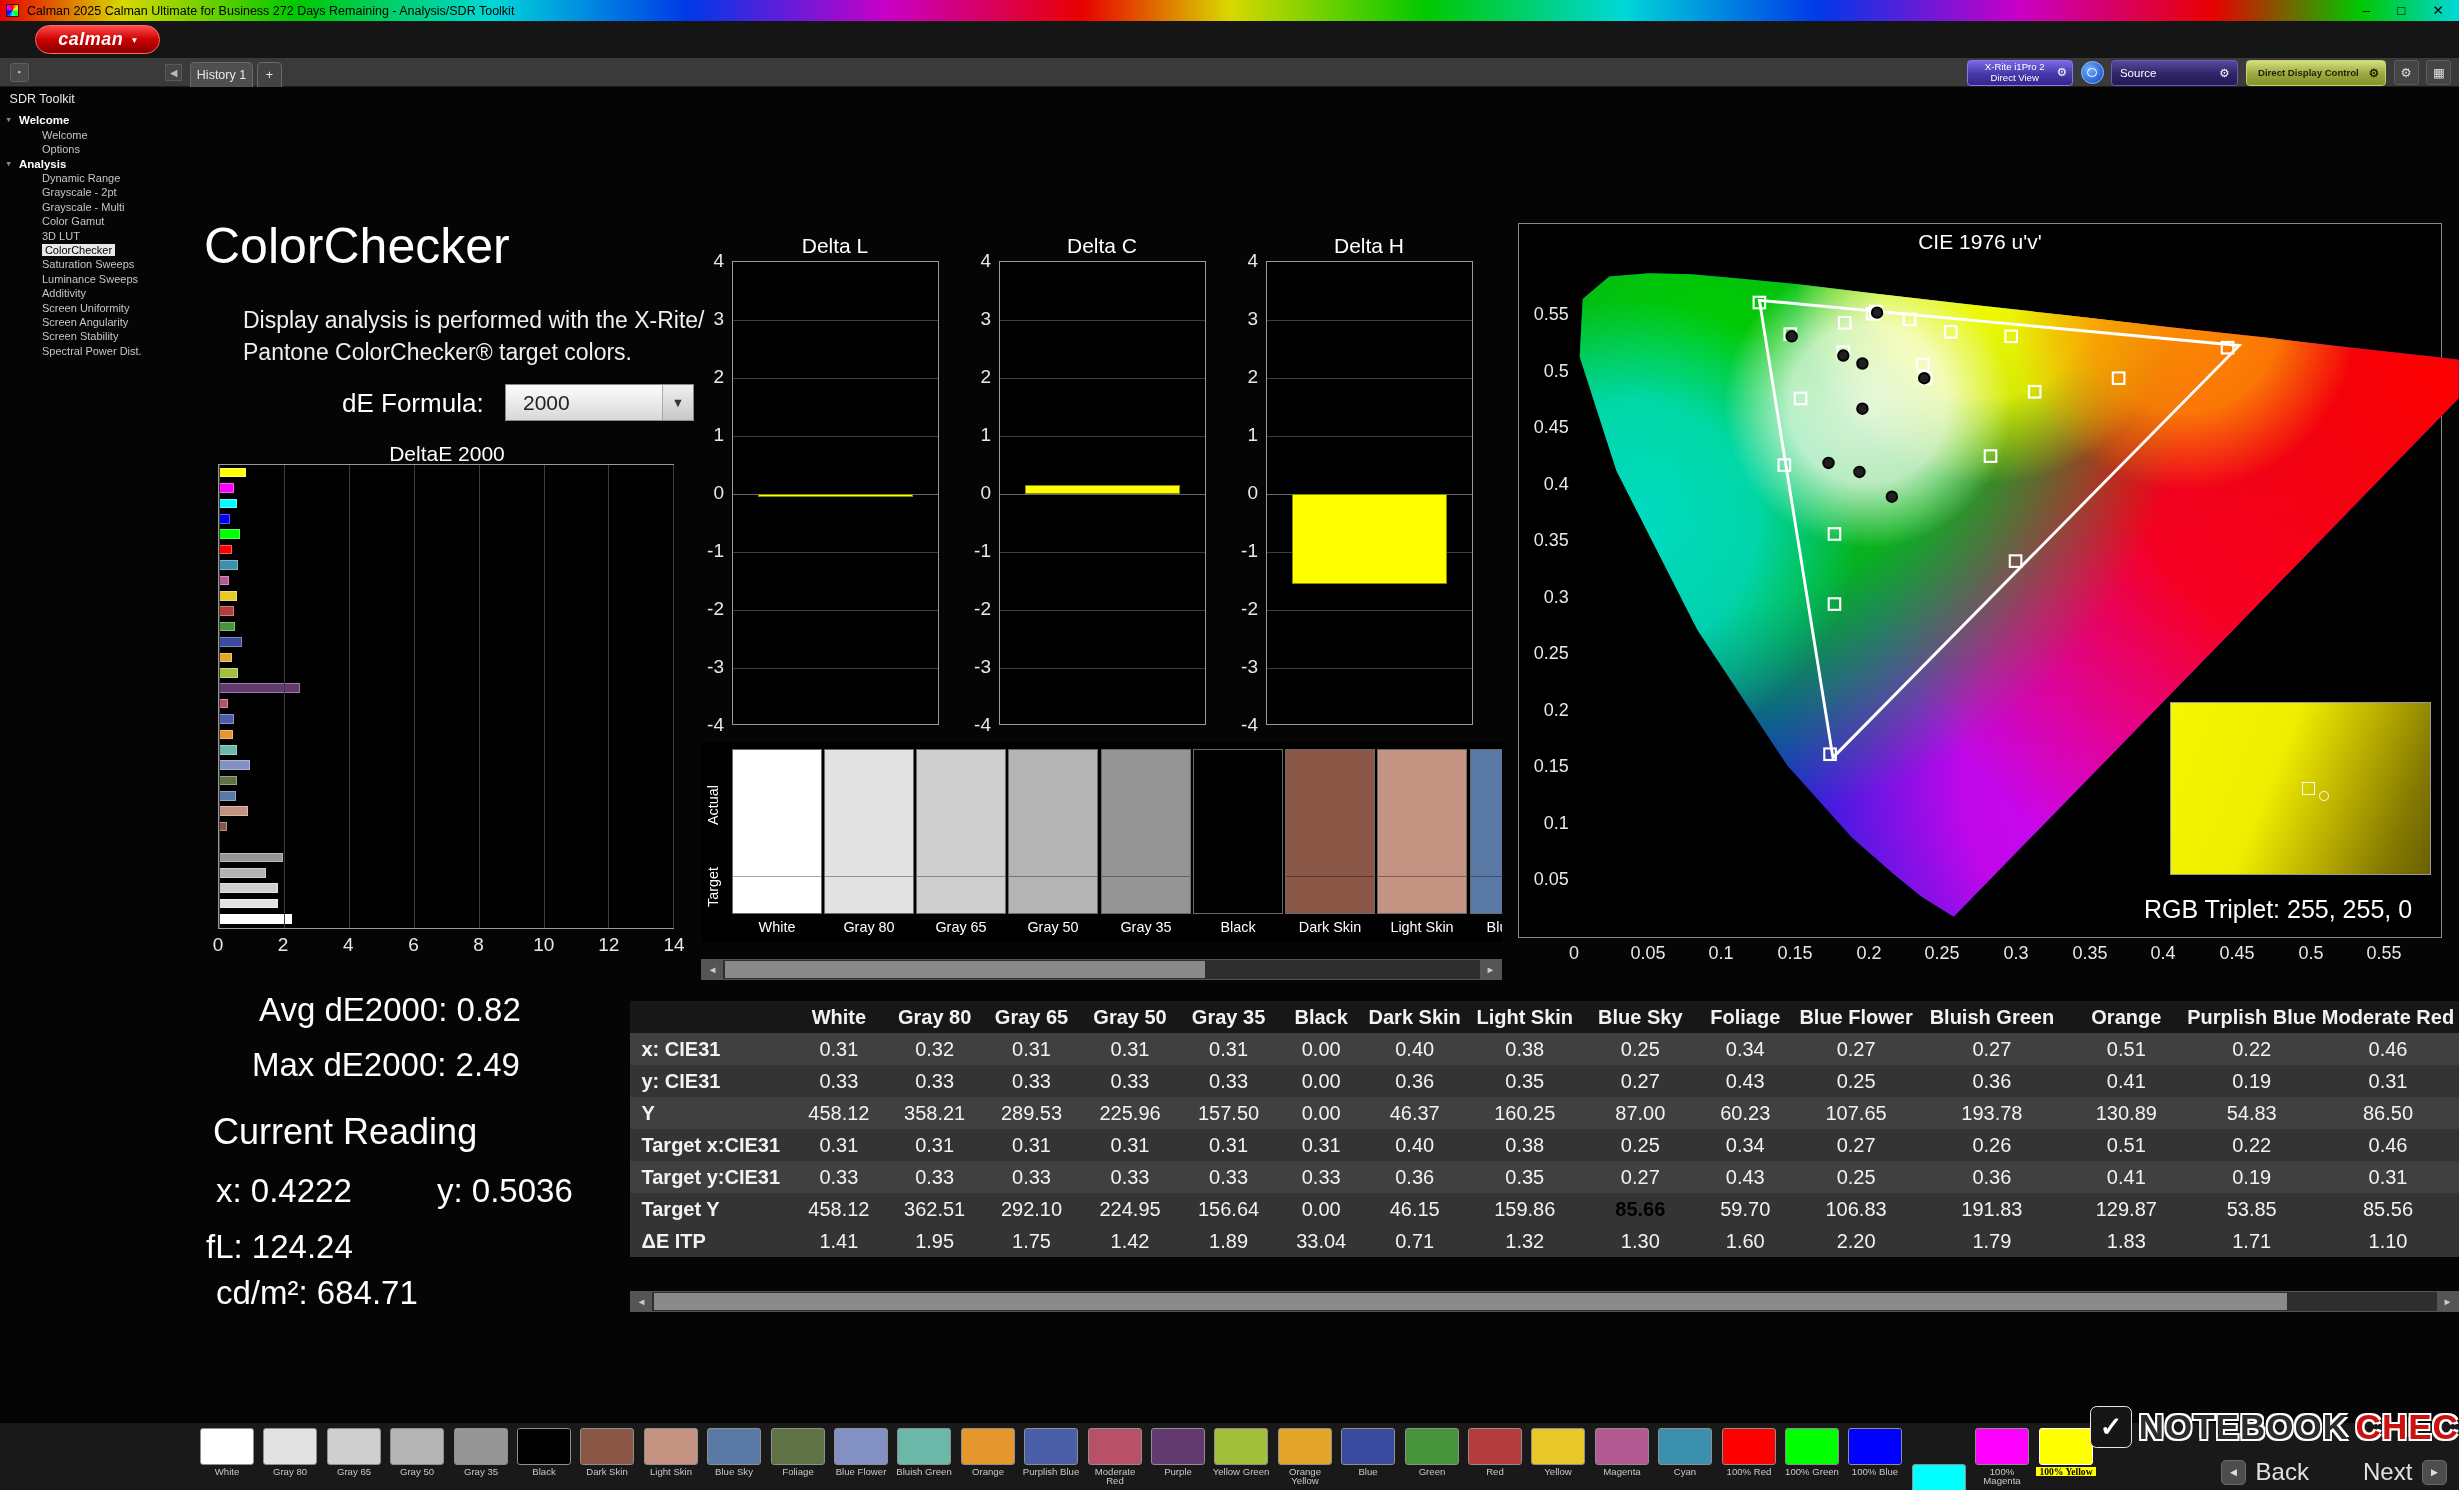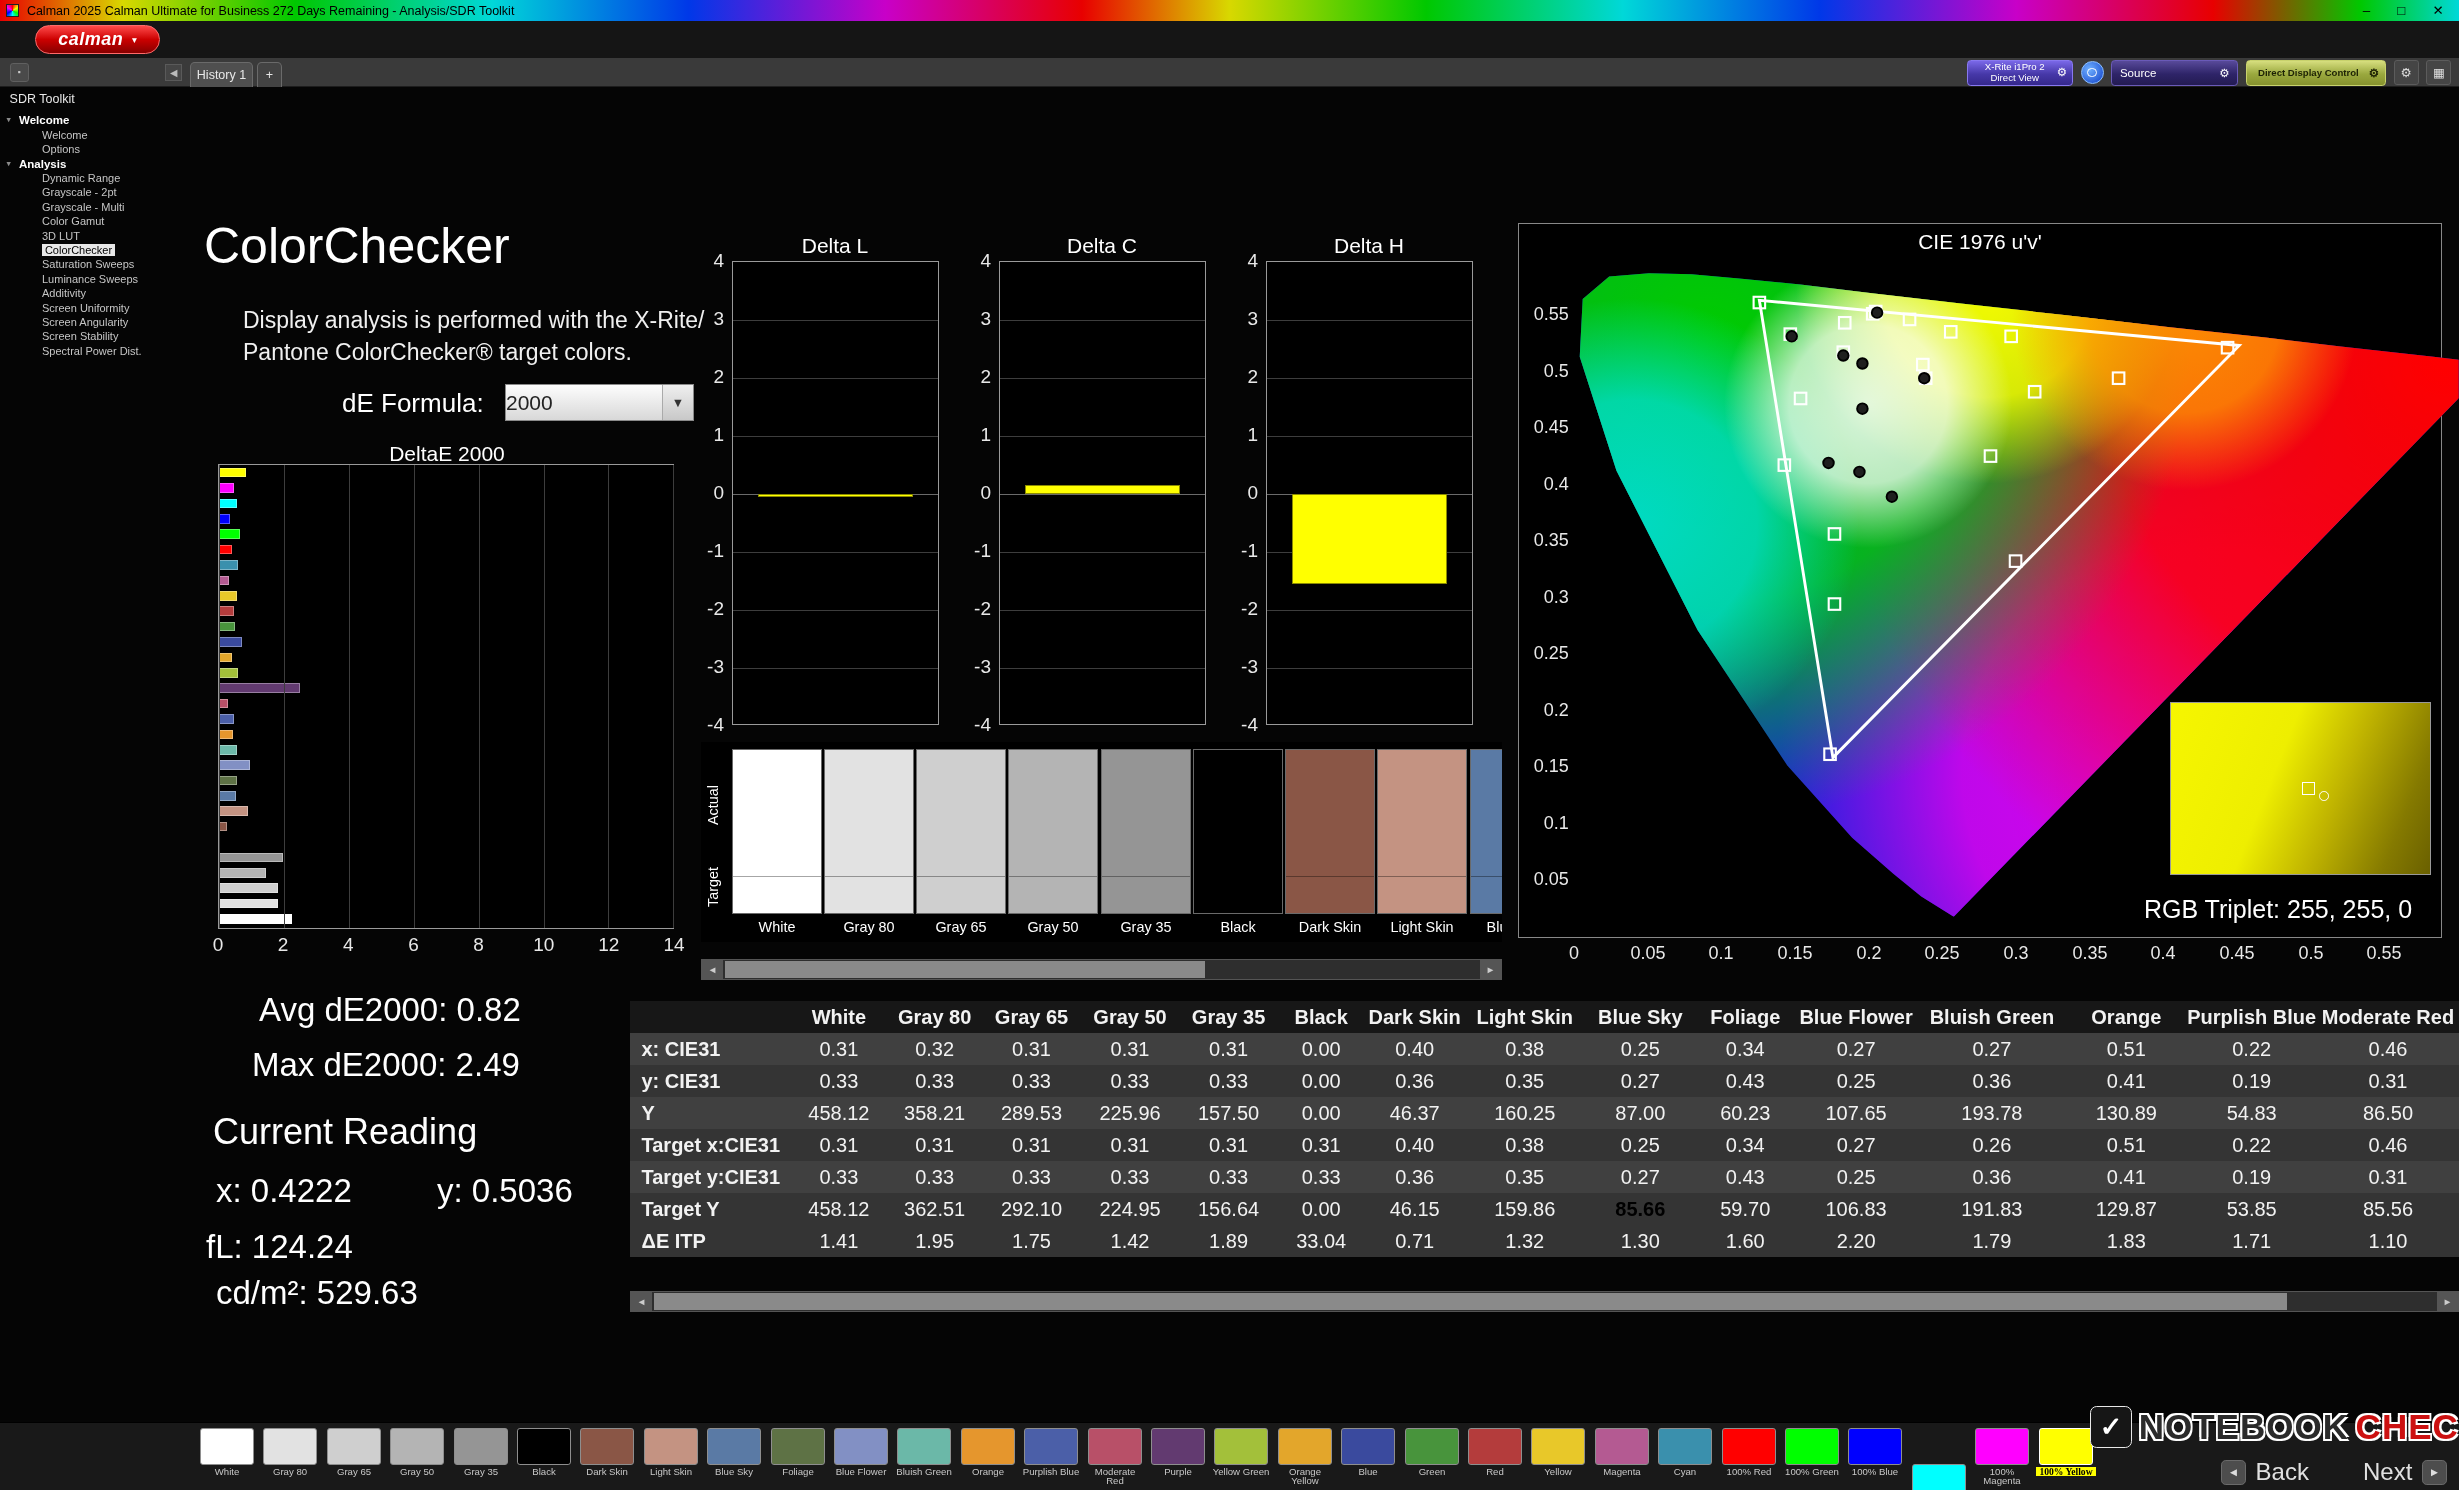--- a/index.html
+++ b/index.html
@@ -57,21 +57,21 @@
   .tree-section .tw { position:absolute; left:6.7px; color:#8a8a8a; font-size:7.7px; }
   .tree-item { color:#c6c6c6; font-size:11px; height:14.4px; line-height:14.4px; padding-left:42px; white-space:nowrap; }
   .tree-item.selected > span { background:#e8e8e8; color:#000; padding:0 2.9px; }
 
   
   .cc-title { position:absolute; left:204px; top:217px; font-size:50px; color:#fff; }
   .cc-desc { position:absolute; left:243px; top:304px; font-size:23px; color:#f0f0f0; line-height:32px; }
   .de-formula-label { position:absolute; left:342px; top:388px; font-size:26px; color:#fff; }
   .de-dropdown { position:absolute; left:505px; top:384px; width:189px; height:37px;
     background:linear-gradient(#fdfdfd,#d8d8d8); border:1px solid #8a8a8a; display:flex; align-items:center; }
-  .de-dropdown .val { flex:1; font-size:21px; color:#222; padding-left:0; }
+  .de-dropdown .val { flex:1; font-size:21px; color:#222; padding-left:17px; }
   .de-dropdown .dd-btn { width:31px; height:100%; border-left:1px solid #aaa; display:flex; align-items:center;
     justify-content:center; color:#333; font-size:12.5px; background:linear-gradient(#efefef,#c8c8c8); }
 
   
   .chart-title { position:absolute; color:#fff; font-size:21px; transform:translateX(-50%); white-space:nowrap; }
   .plot { position:absolute; background:#000; border:1px solid #9a9a9a; }
   .vgrid { position:absolute; top:0; bottom:0; width:1px; background:#3d3d3d; }
   .hgrid { position:absolute; left:0; right:0; height:1px; background:#3d3d3d; }
   .hgrid.zero { background:#6a6a6a; }
   .ylab-col { position:absolute; width:46px; }
@@ -535,21 +535,21 @@
     <span style="left: 737px; font-size: 18px;">0.5</span>
     <span style="left: 810px; font-size: 18px;">0.55</span>
   </div>
 
 <div class="meas" id="m-avg">Avg dE2000: 0.82</div>
 <div class="meas" id="m-max">Max dE2000: 2.49</div>
 <div class="meas" id="m-cur">Current Reading</div>
 <div class="meas" id="m-x">x: 0.4222</div>
 <div class="meas" id="m-y">y: 0.5036</div>
 <div class="meas" id="m-fl">fL: 124.24</div>
-<div class="meas" id="m-cd">cd/m²: 529.63</div>
+<div class="meas" id="m-cd">cd/m²: 684.71</div>
 
 <div id="cc-table">
   <table>
     <colgroup id="cc-colgroup">
         <col style="width: 163px;">
         <col style="width: 104px;">
         <col style="width: 100px;">
         <col style="width: 104px;">
         <col style="width: 104px;">
         <col style="width: 104px;">

